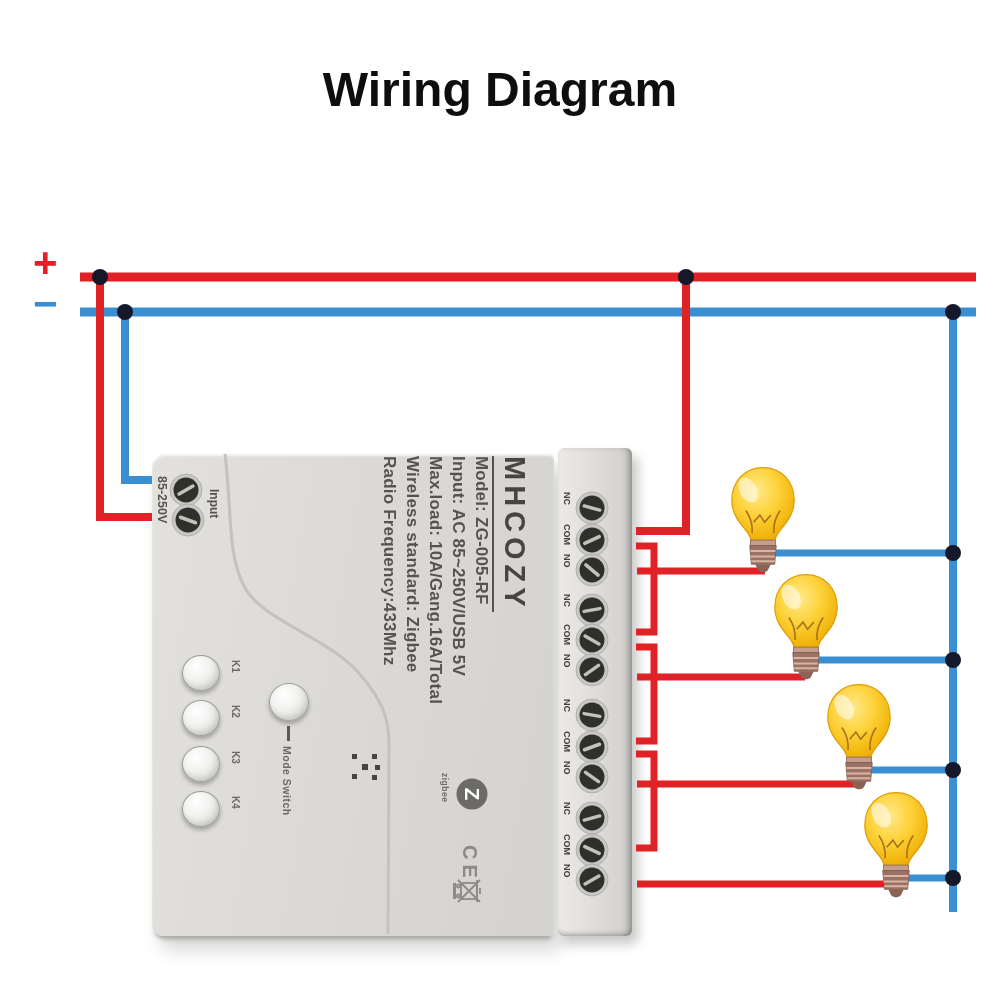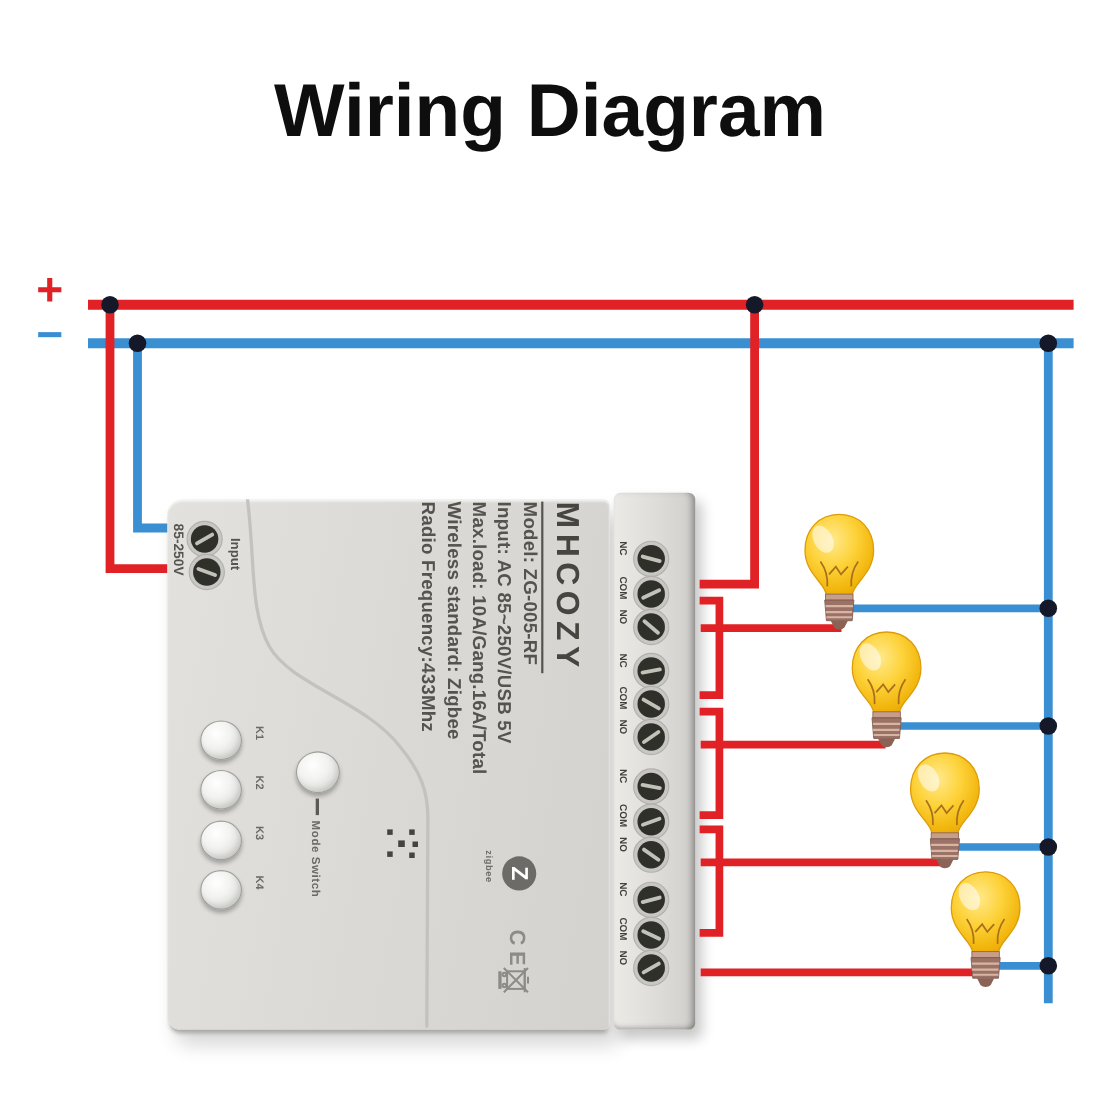--- a/index.html
+++ b/index.html
@@ -1,21 +1,21 @@
 <!DOCTYPE html>
 <html><head>
 <meta charset="utf-8">
 <style>
   html,body{margin:0;padding:0;background:#ffffff;}
   body{width:1000px;height:1000px;position:relative;overflow:hidden;
        font-family:"Liberation Sans",sans-serif;}
   .stage{position:absolute;inset:0;}
 
   .title{position:absolute;left:500px;top:62px;transform:translateX(-50%);
-         font-size:68px;font-weight:800;color:#0e0e0e;letter-spacing:0px;white-space:nowrap;}
+         font-size:48px;font-weight:800;color:#0e0e0e;letter-spacing:0px;white-space:nowrap;}
 
   .plus{position:absolute;left:33px;top:242px;font-size:42px;font-weight:900;color:#e02125;line-height:1;}
   .minus{position:absolute;left:33px;top:283px;font-size:42px;font-weight:900;color:#3a8ed2;line-height:1;}
 
   
   .device-main{position:absolute;left:152px;top:454px;width:402px;height:482px;
     background:linear-gradient(100deg,#e2e1de 0%,#dbdad7 45%,#d3d2cf 100%);
     border-radius:14px 5px 5px 12px;
     box-shadow:0 6px 4px -3px #a7a6a2, 8px 14px 18px rgba(0,0,0,0.16),
                inset 0 2px 2px rgba(255,255,255,0.7);}

